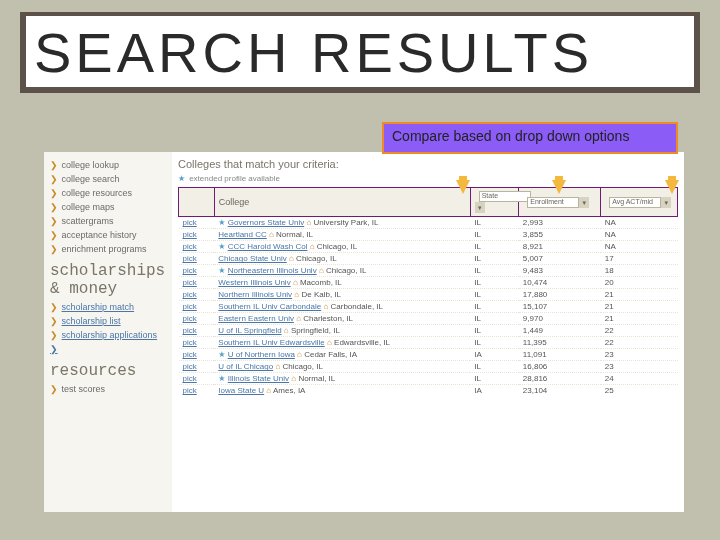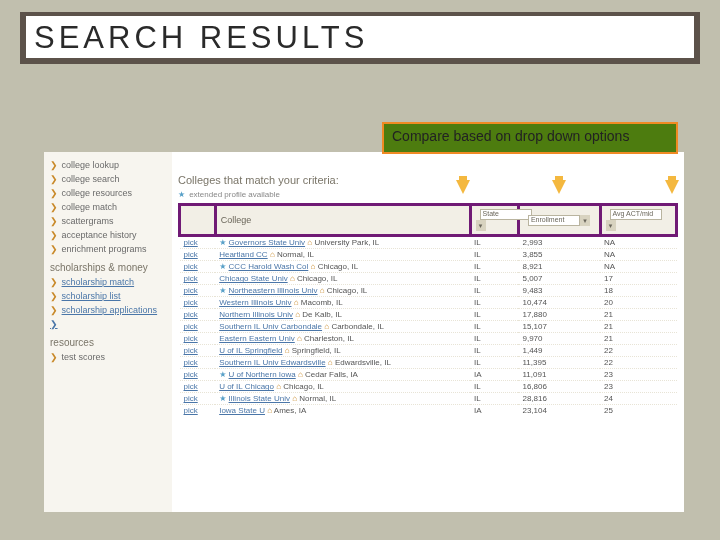--- a/index.html
+++ b/index.html
@@ -3,25 +3,25 @@
 <meta charset="utf-8">
 <style>
   * { box-sizing: border-box; margin: 0; padding: 0; }
   html, body { width: 720px; height: 540px; font-family: Arial, Helvetica, sans-serif; }
   body { background: #c1bfae; overflow: hidden; }
 
   .slide { position: relative; width: 720px; height: 540px; }
 
   .title-band { background:#5c524a; margin:12px 20px 0 20px; padding: 4px 6px 6px 6px; }
   .title-inner { background:#ffffff; padding: 4px 8px 2px 8px; }
-  .title-inner h1 { font-size: 31px; letter-spacing: 4px; font-weight: 400; color:#2a2a2a; }
+  .title-inner h1 { font-size: 56px; letter-spacing: 4px; font-weight: 400; color:#2a2a2a; }
 
   .callout {
     position:absolute; left: 382px; top: 110px; width: 296px;
-    background:#4d7c0f; border: 2px solid #f08a24; padding: 4px 8px 8px 8px;
+    background:#8b5cf6; border: 2px solid #f08a24; padding: 4px 8px 8px 8px;
     font-size: 14px; color:#222; z-index: 20;
   }
 
   .arrow {
     position:absolute; width:0; height:0;
     border-left:7px solid transparent; border-right:7px solid transparent;
     border-top:14px solid #f4b83f; z-index:19;
   }
   .arrow::before{
     content:""; position:absolute; top:-18px; left:-4px; width:8px; height:8px;
@@ -32,31 +32,31 @@
   .arrow.a3{ left:665px; top:168px; }
 
   .panel { position:absolute; left:44px; top:140px; width:640px; height:360px;
            background:#fff; font-size:9px; color:#555; overflow:hidden; }
 
   .sidebar { position:absolute; left:0; top:0; width:128px; height:100%;
              background:#f7f5ef; padding:6px 4px; }
   .nav-item { display:flex; align-items:center; gap:4px; padding:2px 2px; color:#6a6a6a; cursor:pointer;}
   .nav-item .chev { color:#c98a2a; font-size:9px; }
   .nav-item.link span:last-child { color:#4a76a8; text-decoration:underline; }
-  .section-head { color:#7a7568; font-size:10px; padding:6px 2px 2px 2px; }
-
-  .main { position:absolute; left:128px; top:16px; right:0; height:100%; background:#fff; padding:4px 6px;}
+  .section-head { color:#7a7568; font-size:16px; padding:6px 2px 2px 2px;font-family:Liberation Mono, monospace; }
+
+  .main { position:absolute; left:128px; top:0; right:0; height:100%; background:#fff; padding:4px 6px;}
   .crit { color:#7a7568; font-size:11px; padding:2px 0 4px 0; }
   .legend { display:flex; gap:4px; align-items:center; color:#888; font-size:8px; padding-bottom:4px;}
   .star { color:#58a0c8; }
   .city { color:#c98a2a; font-size:8px; }
 
   table { width:100%; border-collapse:collapse; table-layout:fixed; }
   th { background:#f2efe6; color:#6a665a; font-weight:normal; font-size:9px;
-       text-align:left; padding:3px 4px; border:3px solid #701a75;}
+       text-align:left; padding:3px 4px; border:1px solid #701a75;}
   th .sel { display:inline-block; border:1px solid #b9b49f; background:#fff; width:52px; height:11px; font-size:7px; padding:0 2px; margin-left:4px; vertical-align:middle;}
   th .drop { display:inline-block; width:10px; height:11px; background:#d8d3c0; text-align:center; font-size:7px; line-height:11px; vertical-align:middle;}
   td { padding:1px 4px; font-size:8px; color:#555; white-space:nowrap; overflow:hidden; text-overflow:ellipsis;}
   td.pick a{ color:#4a76a8; text-decoration:underline; }
   td.college a{ color:#4a76a8; text-decoration:underline;text-align:center; }
   tr + tr td { border-top:1px dotted #e8e4d6; }
 
   .col-pick{width:28px;} .col-college{width:200px;} .col-st{width:38px;} .col-enr{width:64px;} .col-act{width:60px;}
 
   .blur { filter: blur(0.3px); } 
@@ -91,21 +91,21 @@
           <div class="nav-item">
             <span class="chev">❯</span>
             <span>college search</span>
           </div>
           <div class="nav-item">
             <span class="chev">❯</span>
             <span>college resources</span>
           </div>
           <div class="nav-item">
             <span class="chev">❯</span>
-            <span>college match</span>
+            <span>college maps</span>
           </div>
           <div class="nav-item">
             <span class="chev">❯</span>
             <span>scattergrams</span>
           </div>
           <div class="nav-item">
             <span class="chev">❯</span>
             <span>acceptance history</span>
           </div>
           <div class="nav-item">

